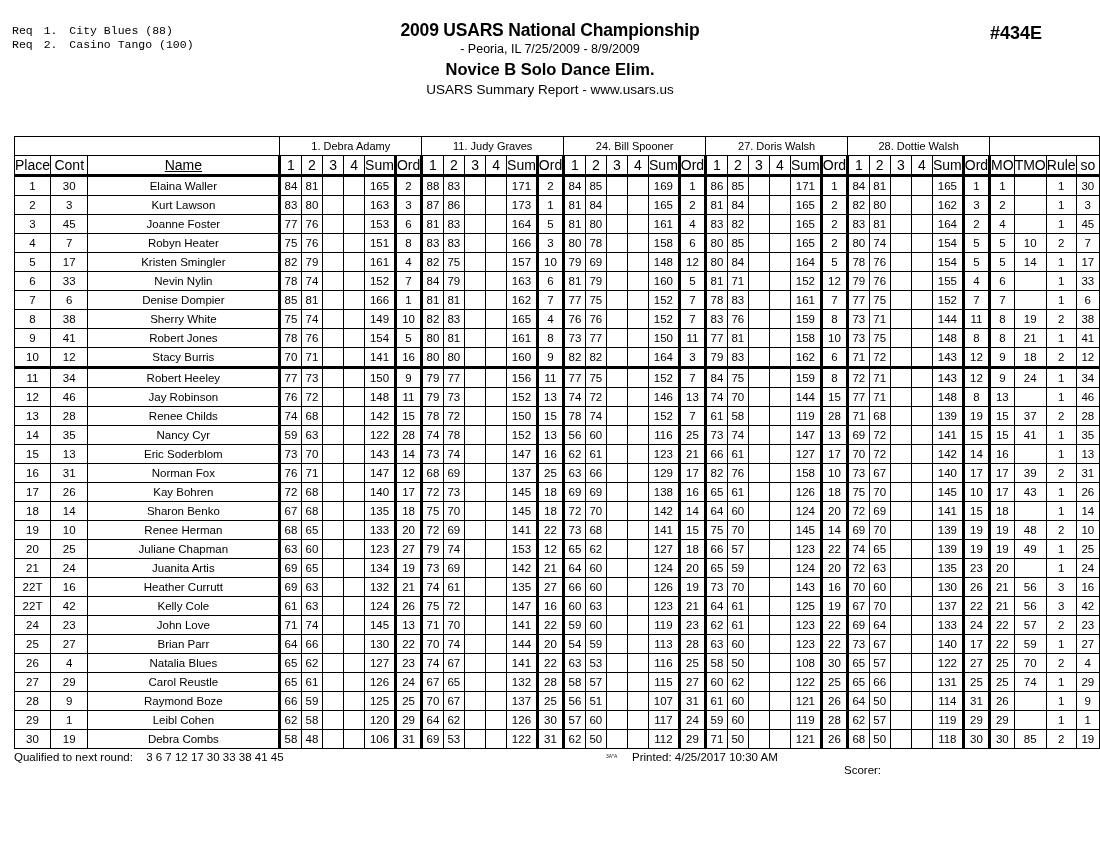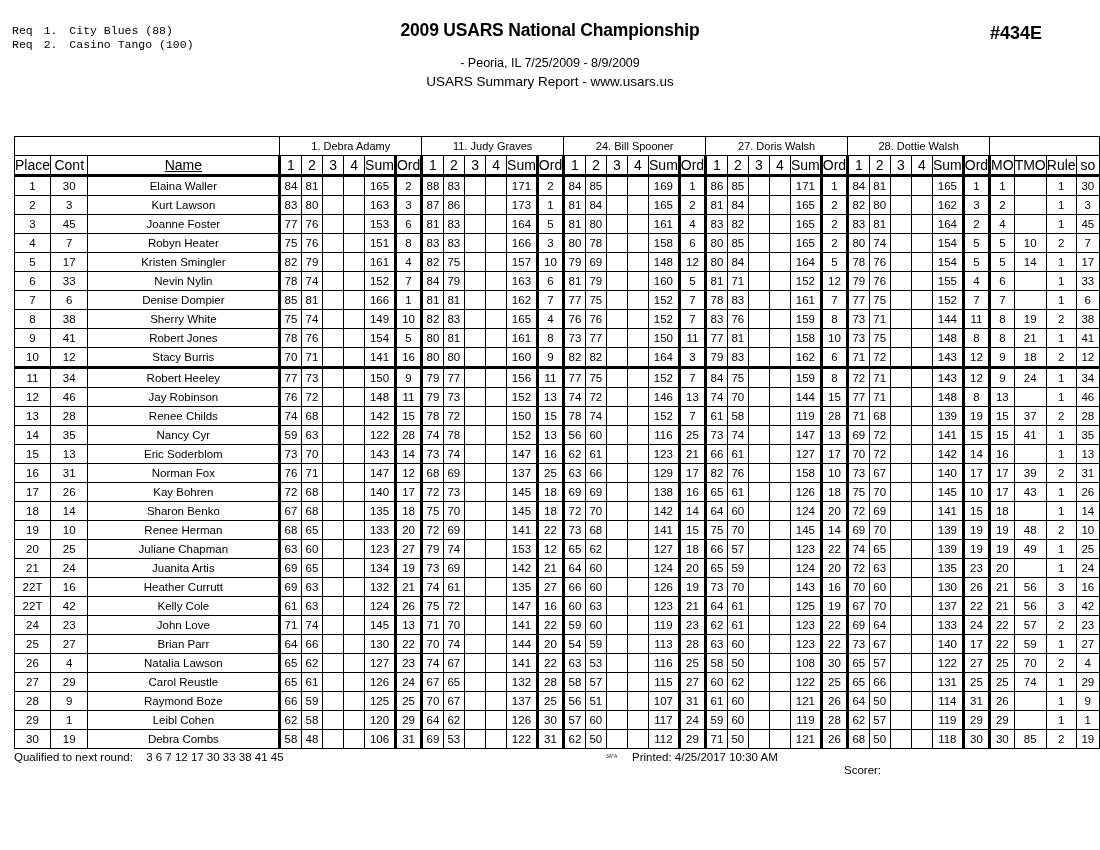--- a/index.html
+++ b/index.html
@@ -36,21 +36,20 @@
     text-align: center;
   }
   #title-main {
     font-size: 17.5px; font-weight: bold;
     letter-spacing: -0.2px;
     line-height: 21px;
   }
   #title-sub {
     font-size: 12.5px; font-weight: normal;
     line-height: 17px;
-    margin-top: 14px;
   }
   #title-event {
     font-size: 16.5px; font-weight: bold;
     line-height: 22px;
   }
   #title-report {
     font-size: 13.5px; font-weight: normal;
     line-height: 20px;
   }
   #event-code {
@@ -157,20 +156,21 @@
   <span class="req-row" data-name="requirement-row">
     <span class="req-lbl" data-name="requirement-label">Req</span>
     <span class="req-num" data-name="requirement-number">2.</span>
     <span class="req-name" data-name="requirement-dance-name">Casino Tango (100)</span>
   </span>
 </div>
 
 <div id="title-block" data-name="report-title-block">
   <div id="title-main" data-name="competition-title">2009 USARS National Championship</div>
   <div id="title-sub" data-name="competition-venue-dates">- Peoria, IL  7/25/2009 - 8/9/2009</div>
+  <div id="title-event" data-name="event-name">Novice B Solo Dance Elim.</div>
   <div id="title-report" data-name="report-subtitle">USARS Summary Report - www.usars.us</div>
 </div>
 <div id="event-code" data-name="event-code">#434E</div>
 
 <table id="sheet" data-name="score-sheet-table">
   <colgroup id="sheet-cols">
       <col style="width: 30px;">
       <col style="width: 38px;">
       <col style="width: 200px;">
       <col style="width: 22px;">
@@ -1228,21 +1228,21 @@
         <td class="c-sum" data-name="row-judge5-sum">140</td>
         <td class="c-ord tl tr" data-name="row-judge5-ordinal">17</td>
         <td class="c-mo" data-name="row-majority-ordinal">22</td>
         <td class="c-tmo" data-name="row-total-majority-ordinal">59</td>
         <td class="c-rule" data-name="row-rule">1</td>
         <td class="c-so" data-name="row-skate-order">27</td>
       </tr>
       <tr class="drow" data-name="table-row">
         <td class="c-place" data-name="row-place">26</td>
         <td class="c-cont" data-name="row-contestant-number">4</td>
-        <td class="c-name" data-name="row-skater-name">Natalia Lawson</td>
+        <td class="c-name" data-name="row-skater-name">Natalia Blues</td>
         <td class="c-sc tl" data-name="row-judge1-score1">65</td>
         <td class="c-sc" data-name="row-judge1-score2">62</td>
         <td class="c-sc" data-name="row-judge1-score3"></td>
         <td class="c-sc" data-name="row-judge1-score4"></td>
         <td class="c-sum" data-name="row-judge1-sum">127</td>
         <td class="c-ord tl tr" data-name="row-judge1-ordinal">23</td>
         <td class="c-sc tl" data-name="row-judge2-score1">74</td>
         <td class="c-sc" data-name="row-judge2-score2">67</td>
         <td class="c-sc" data-name="row-judge2-score3"></td>
         <td class="c-sc" data-name="row-judge2-score4"></td>

